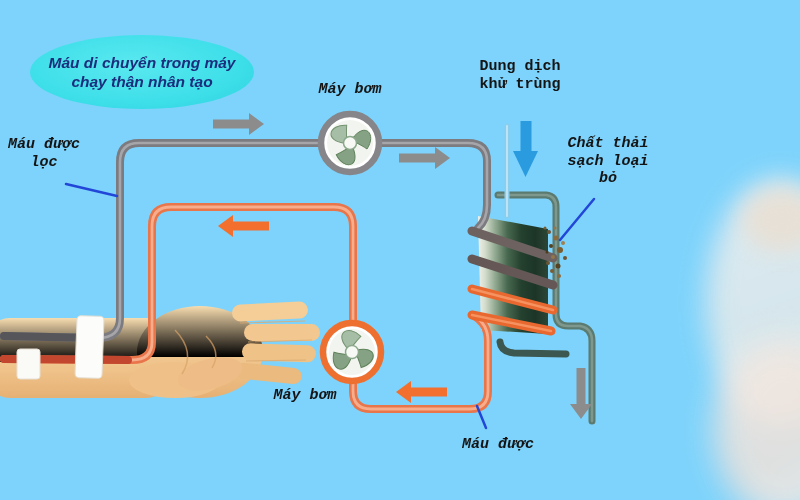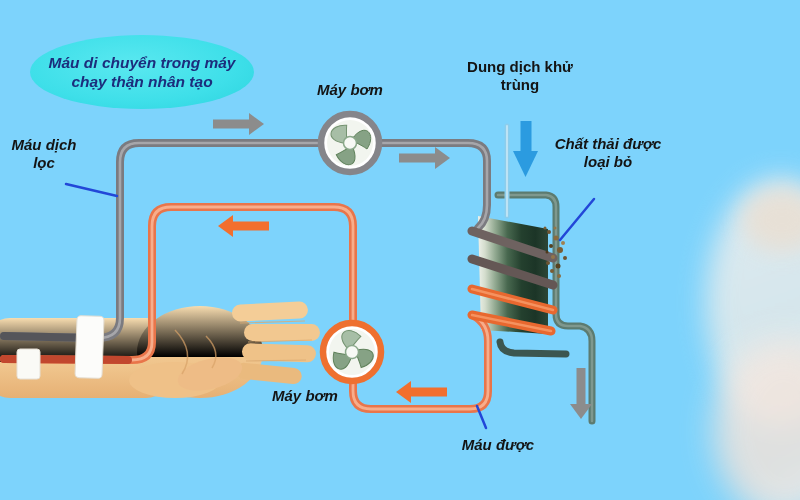--- a/index.html
+++ b/index.html
@@ -5,21 +5,21 @@
   html,body{margin:0;padding:0;}
   body{font-family:"Liberation Sans",sans-serif;}
   #stage{
     position:relative;width:796px;height:500px;background:#7dd3fc;
     overflow:hidden;
     padding-left:17px;
   }
   #stage svg{position:absolute;left:0;top:0;}
   .lbl{
     position:absolute;
-    font-family:Liberation Sans, sans-serif;
+    font-family:Liberation Mono, monospace;
     font-weight:bold;font-style:italic;
     font-size:15px;line-height:1.18;color:#141414;
     text-align:center;
   }
   .lbl.upright{font-style:normal;}
   #title-bubble{
     position:absolute;left:30px;top:35px;width:224px;height:74px;
     background:radial-gradient(ellipse at 45% 40%, #5ae8f0 0%, #3edfe9 60%, #2bd3de 100%);
     border-radius:50%;
     display:flex;align-items:center;justify-content:center;
@@ -177,24 +177,24 @@
   </svg>
 
   <div class="photo-blob" id="blob1"></div>
   <div class="photo-blob" id="blob3"></div>
   <div class="photo-blob" id="blob2"></div>
 
   <div id="title-bubble">
     <div class="txt">Máu di chuyển trong máy chạy thận nhân tạo</div>
   </div>
 
-  <div class="lbl" style="left:0px;top:136px;width:88px;">Máu dịch lọc</div>
+  <div class="lbl" style="left:0px;top:136px;width:88px;">Máu được lọc</div>
 
   <div class="lbl" style="left:306px;top:81px;width:88px;">Máy bơm</div>
 
   <div class="lbl upright" style="left:466px;top:58px;width:108px;">Dung dịch khử trùng</div>
 
-  <div class="lbl" style="left:554px;top:135px;width:108px;">Chất thải được loại bỏ</div>
+  <div class="lbl" style="left:554px;top:135px;width:108px;">Chất thải sạch loại bỏ</div>
 
   <div class="lbl" style="left:260px;top:387px;width:90px;">Máy bơm</div>
 
   <div class="lbl" style="left:452px;top:436px;width:92px;">Máu được</div>
 </div>
 
 </body></html>

